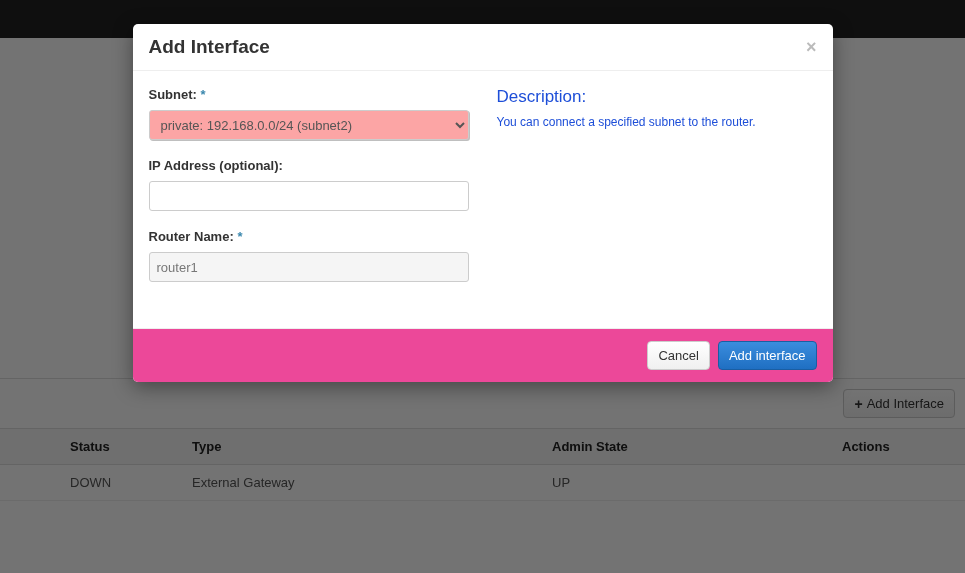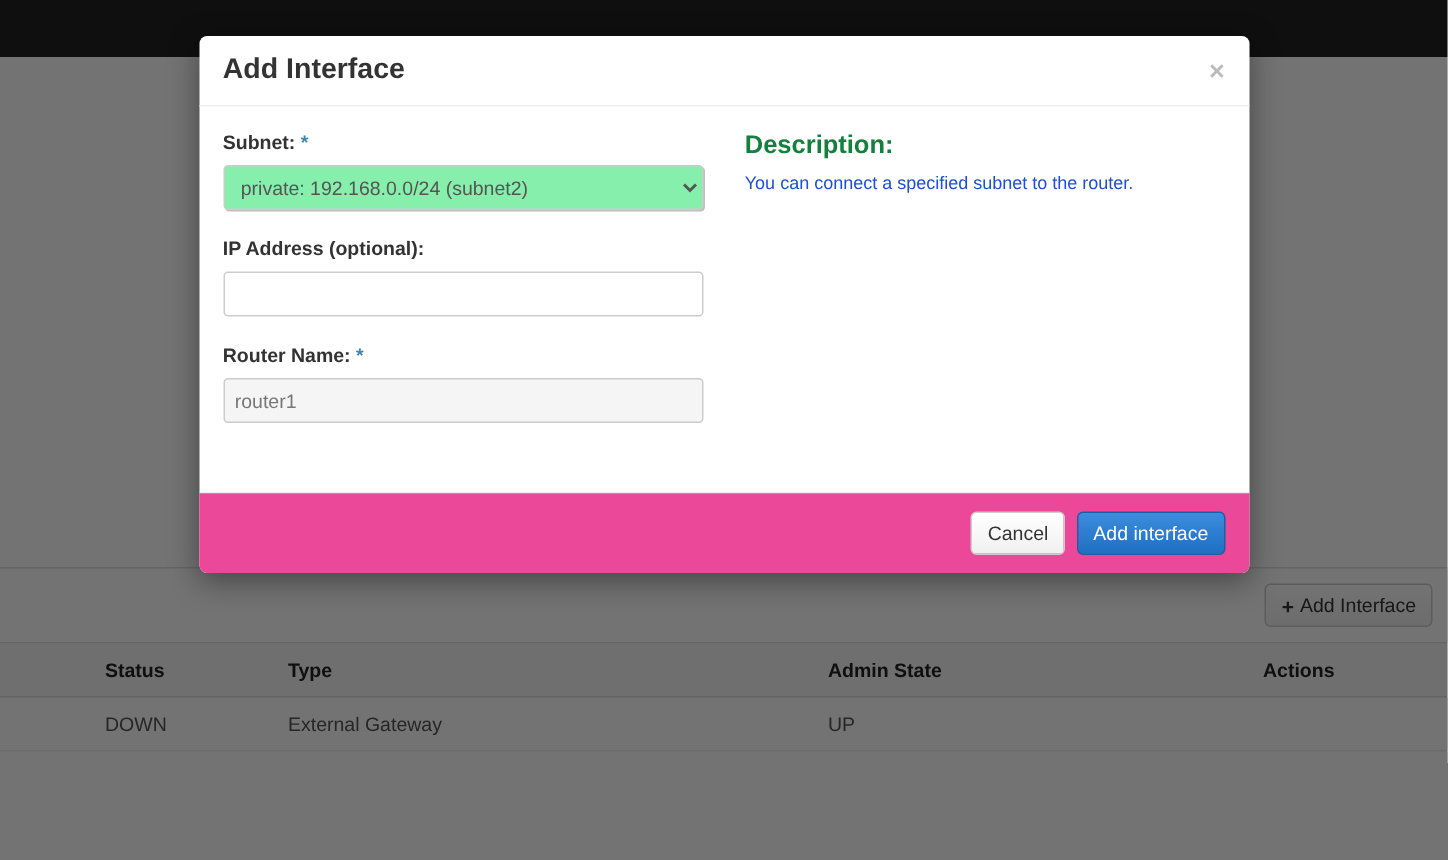--- a/index.html
+++ b/index.html
@@ -134,31 +134,31 @@
   width: 100%;
   padding: 5px 7px;
   font-size: 13px;
   border: 1px solid #ccc;
   border-radius: 3px;
   color: #555;
   font-family: inherit;
   height: 30px;
 }
 .form-group select {
-  background: #86efac;
+  background: #fca5a5;
   box-shadow: 1px 1px 0 rgba(0,0,0,0.25);
 }
 .form-group input[readonly] {
   background: #f5f5f5;
   color: #777;
 }
 .desc-col h4 {
   font-size: 17px;
-  font-weight: bold;
-  color: #15803d;
+  font-weight: normal;
+  color: #1d4ed8;
   margin-bottom: 6px;
 }
 .desc-col p {
   font-size: 12px;
   color: #1d4ed8;
   line-height: 1.5;
   margin-bottom: 12px;
 }
 .modal-footer {
   padding: 12px 16px;

